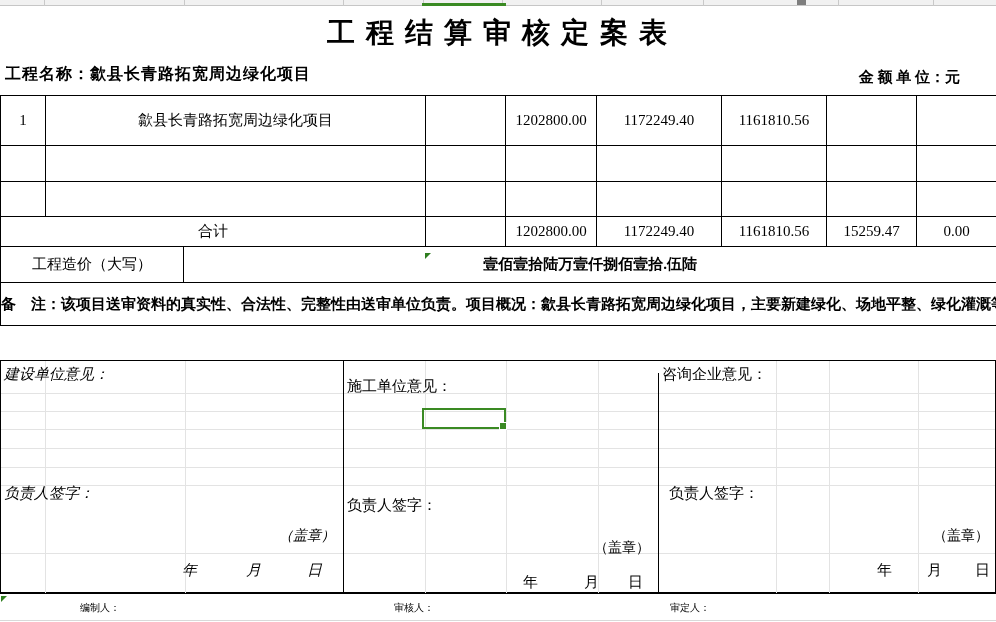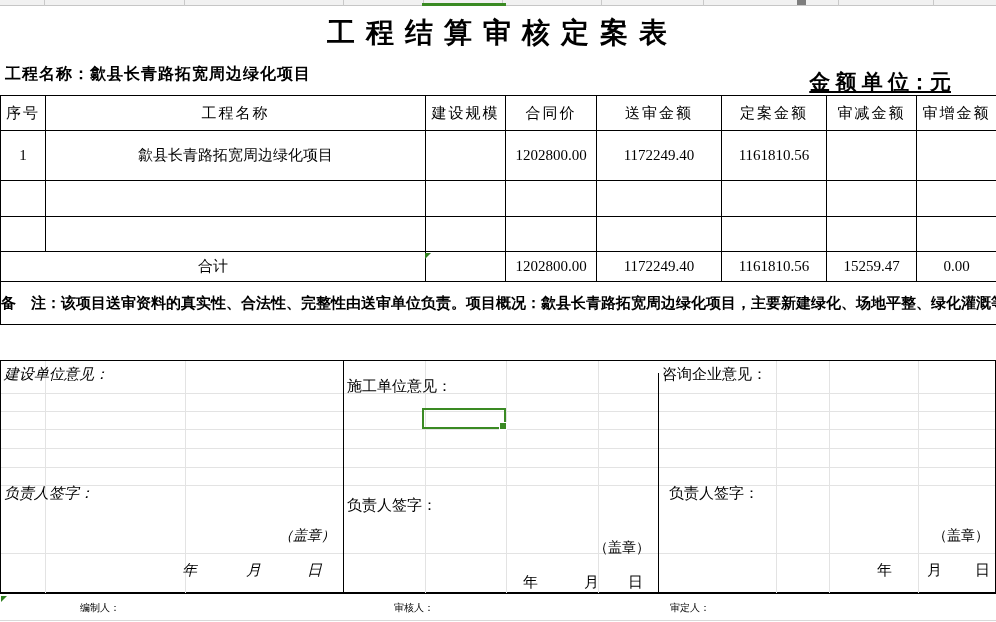--- a/index.html
+++ b/index.html
@@ -10,21 +10,21 @@
   .top-strip{position:absolute;left:0;top:0;width:996px;height:6px;background:#f1f1f1;
              border-bottom:1px solid #c6c6c6;box-sizing:border-box;}
   .strip-tick{position:absolute;top:0;width:1px;height:6px;background:#c9c9c9;}
   .strip-dark{position:absolute;top:0;width:9px;height:5px;background:#7e7e7e;}
   .col-indicator{position:absolute;top:3px;height:3px;background:#3a8a23;}
 
   
   .title{position:absolute;left:0;top:14px;width:996px;text-align:center;
          font-size:28px;font-weight:bold;letter-spacing:2px;}
   .meta-project{position:absolute;left:5px;top:64px;font-size:16px;font-weight:bold;letter-spacing:1px;}
-  .meta-unit{position:absolute;right:45px;top:68px;font-size:21px;font-weight:bold;text-decoration:underline;}
+  .meta-unit{position:absolute;right:36px;top:68px;font-size:15px;font-weight:bold;}
 
   
   table.main{position:absolute;left:0;top:95px;width:996px;border-collapse:collapse;table-layout:fixed;}
   table.main td{border:1px solid #000;text-align:center;vertical-align:middle;
                 font-size:15px;padding:0;overflow:hidden;}
   tr.hrow td{letter-spacing:2px;}
   tr.r-head{height:35px;} tr.r-1{height:50px;} tr.r-2{height:36px;} tr.r-3{height:35px;}
   tr.r-total{height:30px;} tr.r-words{height:36px;} tr.r-remark{height:43px;}
   td.num{font-size:16px;}
   td.words-label{font-size:15px;}
@@ -88,30 +88,20 @@
         <col style="width:138px">
         <col style="width:242px">
         <col style="width:80px">
       <col style="width:91px">
         <col style="width:125px">
         <col style="width:105px">
         <col style="width:90px">
         <col style="width:80px">
     </colgroup>
     <tbody>
-        <tr class="hrow r-head">
-      <td>序号</td>
-      <td colspan="2">工程名称</td>
-      <td>建设规模</td>
-      <td>合同价</td>
-      <td>送审金额</td>
-      <td>定案金额</td>
-      <td>审减金额</td>
-      <td>审增金额</td>
-    </tr>
     <tr class="r-1">
       <td>1</td>
       <td colspan="2">歙县长青路拓宽周边绿化项目</td>
       <td></td>
       <td class="num">1202800.00</td>
       <td class="num">1172249.40</td>
       <td class="num">1161810.56</td>
       <td class="num"></td>
       <td class="num"></td>
     </tr>
@@ -136,20 +126,24 @@
       <td class="num"></td>
     </tr>
     <tr class="r-total">
       <td colspan="3">合计</td>
       <td></td>
       <td class="num">1202800.00</td>
       <td class="num">1172249.40</td>
       <td class="num">1161810.56</td>
       <td class="num">15259.47</td>
       <td class="num">0.00</td>
+    </tr>
+    <tr class="r-words">
+      <td colspan="2" class="words-label">工程造价（大写）</td>
+      <td colspan="7" class="words-value">壹佰壹拾陆万壹仟捌佰壹拾.伍陆</td>
     </tr>
     <tr class="r-remark">
       <td colspan="9" class="remark">备　注：该项目送审资料的真实性、合法性、完整性由送审单位负责。项目概况：歙县长青路拓宽周边绿化项目，主要新建绿化、场地平整、绿化灌溉等项目。</td>
     </tr>
   </tbody>
     </table>
 
   <div class="opinions">
 
     <div class="gl-h" style="top:32px"></div>

